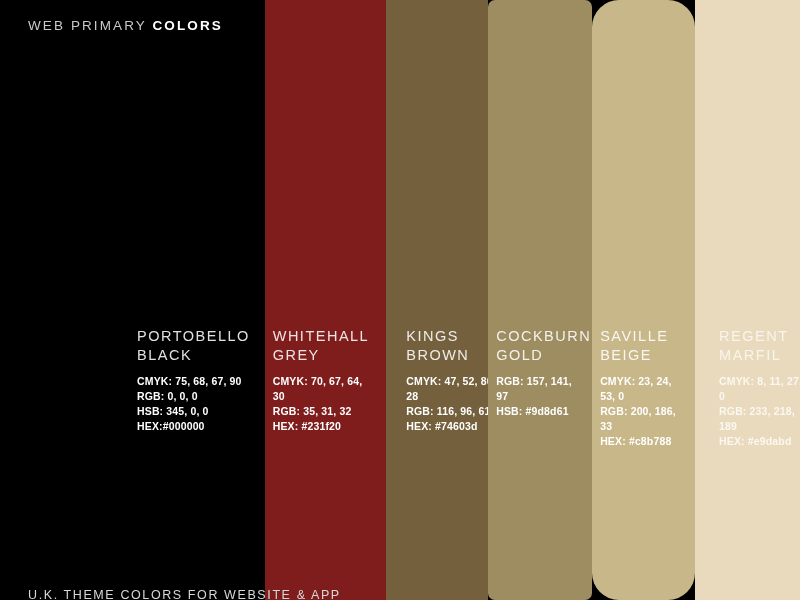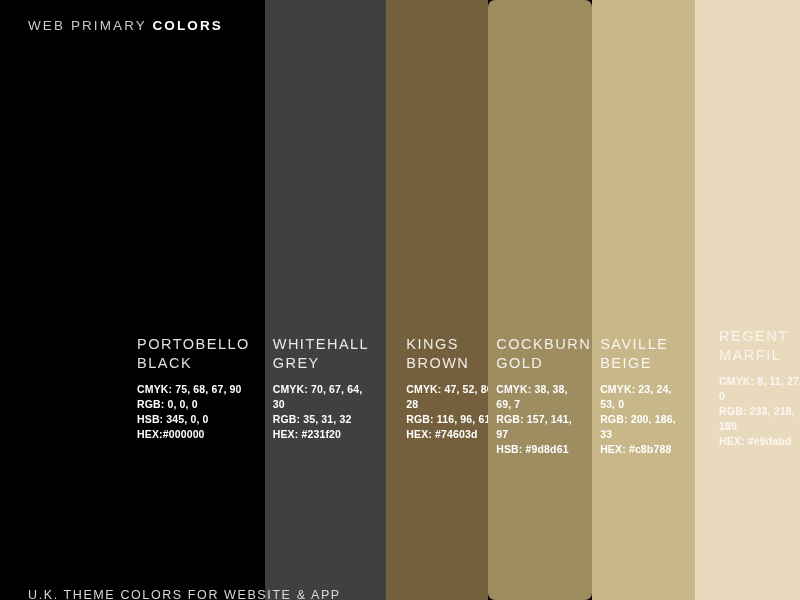--- a/index.html
+++ b/index.html
@@ -87,21 +87,21 @@
     font-size: 10.5px;
     font-weight: 700;
     line-height: 1.42;
     letter-spacing: 0.15px;
   }
   .spec-line {
     margin: 0;
   }
 
   
-  .tone-light .swatch-name { color: rgba(255,255,255,0.88); margin-top: 8px; }
+  .tone-light .swatch-name { color: rgba(255,255,255,0.88); }
   .tone-light .swatch-specs { color: #ffffff; }
   .tone-faded .swatch-name { color: rgba(255,255,255,0.72); }
   .tone-faded .swatch-specs { color: rgba(255,255,255,0.80); }
 </style>
 </head>
 <body>
 
 <div id="palette-board">
 
   <div class="swatch-row">
@@ -110,21 +110,21 @@
           <div class="swatch-name">PORTOBELLO
 BLACK</div>
           <div class="swatch-specs">
             <div class="spec-line">CMYK: 75, 68, 67, 90</div>
             <div class="spec-line">RGB: 0, 0, 0</div>
             <div class="spec-line">HSB: 345, 0, 0</div>
             <div class="spec-line">HEX:#000000</div>
           </div>
         </div>
       </div>
-      <div class="swatch-col tone-light" style="width: 124px; background: #404040;">
+      <div class="swatch-col tone-light" style="width: 124px; background: #7f1d1d;">
         <div class="swatch-info" style="left: 8px; width: 96px;">
           <div class="swatch-name">WHITEHALL
 GREY</div>
           <div class="swatch-specs">
             <div class="spec-line">CMYK: 70, 67, 64, 30</div>
             <div class="spec-line">RGB: 35, 31, 32</div>
             <div class="spec-line">HEX: #231f20</div>
           </div>
         </div>
       </div>
@@ -137,27 +137,26 @@
             <div class="spec-line">RGB: 116, 96, 61</div>
             <div class="spec-line">HEX: #74603d</div>
           </div>
         </div>
       </div>
       <div class="swatch-col tone-light" style="width: 106px; background: rgb(157, 141, 97); border-radius: 7px;">
         <div class="swatch-info" style="left: 8px; width: 88px;">
           <div class="swatch-name">COCKBURN
 GOLD</div>
           <div class="swatch-specs">
-            <div class="spec-line">CMYK: 38, 38, 69, 7</div>
             <div class="spec-line">RGB: 157, 141, 97</div>
             <div class="spec-line">HSB: #9d8d61</div>
           </div>
         </div>
       </div>
-      <div class="swatch-col tone-light" style="width: 105px; background: rgb(200, 183, 136);">
+      <div class="swatch-col tone-light" style="width: 105px; background: rgb(200, 183, 136); border-radius: 27px;">
         <div class="swatch-info" style="left: 8px; width: 84px;">
           <div class="swatch-name">SAVILLE
 BEIGE</div>
           <div class="swatch-specs">
             <div class="spec-line">CMYK: 23, 24, 53, 0</div>
             <div class="spec-line">RGB: 200, 186, 33</div>
             <div class="spec-line">HEX: #c8b788</div>
           </div>
         </div>
       </div>

